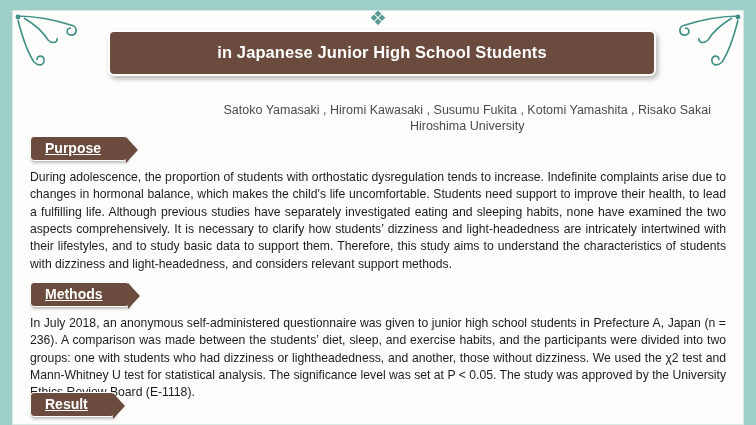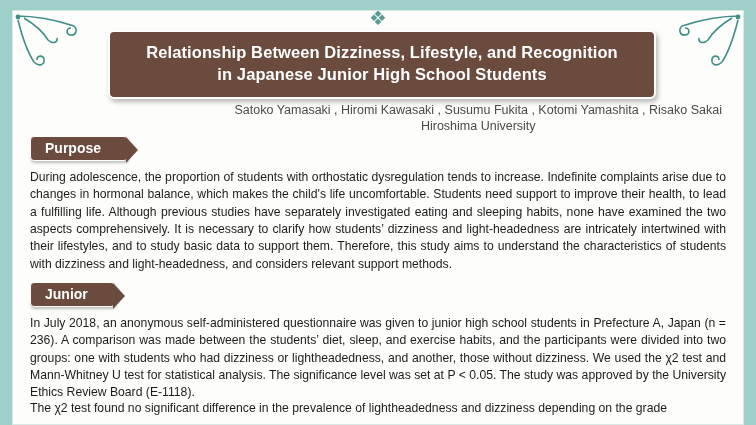--- a/index.html
+++ b/index.html
@@ -65,21 +65,21 @@
   }
   .title-banner .line {
     color: #ffffff;
     font-size: 16.5px;
     font-weight: bold;
     line-height: 1.35;
     letter-spacing: 0.1px;
   }
   .authors {
     position: absolute;
-    right: 34px;
+    right: 45px;
     top: 103px;
     text-align: right;
     color: #4a4a4a;
     font-size: 12.5px;
     line-height: 1.25;
   }
   .affiliation {
     color: #4a4a4a;
     font-size: 12.5px;
     text-align: center;
@@ -94,20 +94,21 @@
     position: relative;
     display: inline-block;
     background: #6b4b3e;
     color: #ffffff;
     font-size: 14px;
     font-weight: bold;
     padding: 3px 26px 4px 14px;
     border: 1.5px solid #ffffff;
     border-radius: 4px;
     box-shadow: 1px 2px 3px rgba(0,0,0,0.25);
+    text-decoration: underline;
   }
   .section-head::after {
     content: "";
     position: absolute;
     right: -11px;
     top: 0;
     width: 0;
     height: 0;
     border-top: 13px solid transparent;
     border-bottom: 13px solid transparent;
@@ -152,35 +153,35 @@
       <path d="M62 16 C 66 20, 64 26, 58 25 C 54 24, 54 18, 59 18"></path>
       <path d="M22 52 C 27 57, 33 55, 32 49 C 31 45, 25 45, 25 50"></path>
       <path d="M12 8 C 22 14, 30 20, 36 30"></path>
       <path d="M36 30 C 40 34, 46 33, 45 28"></path>
     </g>
     <circle cx="6" cy="7" r="2.4" fill="#3f8f86"></circle>
   </svg>
   <div class="flourish fl-top-mid">❖</div>
 
   <div class="title-banner">
-    <div class="line">Relationship Between Dizziness, Lifestyle, and Recognition</div>
     <div class="line">in Japanese Junior High School Students</div>
   </div>
 
   <div class="authors">
     <div>Satoko Yamasaki , Hiromi Kawasaki , Susumu Fukita , Kotomi Yamashita , Risako  Sakai</div>
     <div class="affiliation">Hiroshima University</div>
   </div>
 
   <div class="section sec-purpose">
     <div class="section-head">Purpose</div>
     <div class="section-body">During adolescence, the proportion of students with orthostatic dysregulation tends to increase. Indefinite complaints arise due to changes in hormonal balance, which makes the child's life uncomfortable. Students need support to improve their health, to lead a fulfilling life. Although previous studies have separately investigated eating and sleeping habits, none have examined the two aspects comprehensively. It is necessary to clarify how students’ dizziness and light-headedness are intricately intertwined with their lifestyles, and to study basic data to support them. Therefore, this study aims to understand the characteristics of students with dizziness and light-headedness, and considers relevant support methods.</div>
   </div>
 
   <div class="section sec-methods">
-    <div class="section-head">Junior</div>
+    <div class="section-head">Methods</div>
     <div class="section-body">In July 2018, an anonymous self-administered questionnaire was given to junior high school students in Prefecture A, Japan (n = 236). A comparison was made between the students’ diet, sleep, and exercise habits, and the participants were divided into two groups: one with students who had dizziness or lightheadedness, and another, those without dizziness. We used the χ2 test and Mann-Whitney U test for statistical analysis. The significance level was set at P &lt; 0.05. The study was approved by the University Ethics Review Board (E-1118).</div>
   </div>
 
   <div class="section sec-result">
+    <div class="section-head">Result</div>
     <div class="section-body clipped">The χ2 test found no significant difference in the prevalence of lightheadedness and dizziness depending on the grade</div>
   </div>
 </div>
 
 </body></html>

